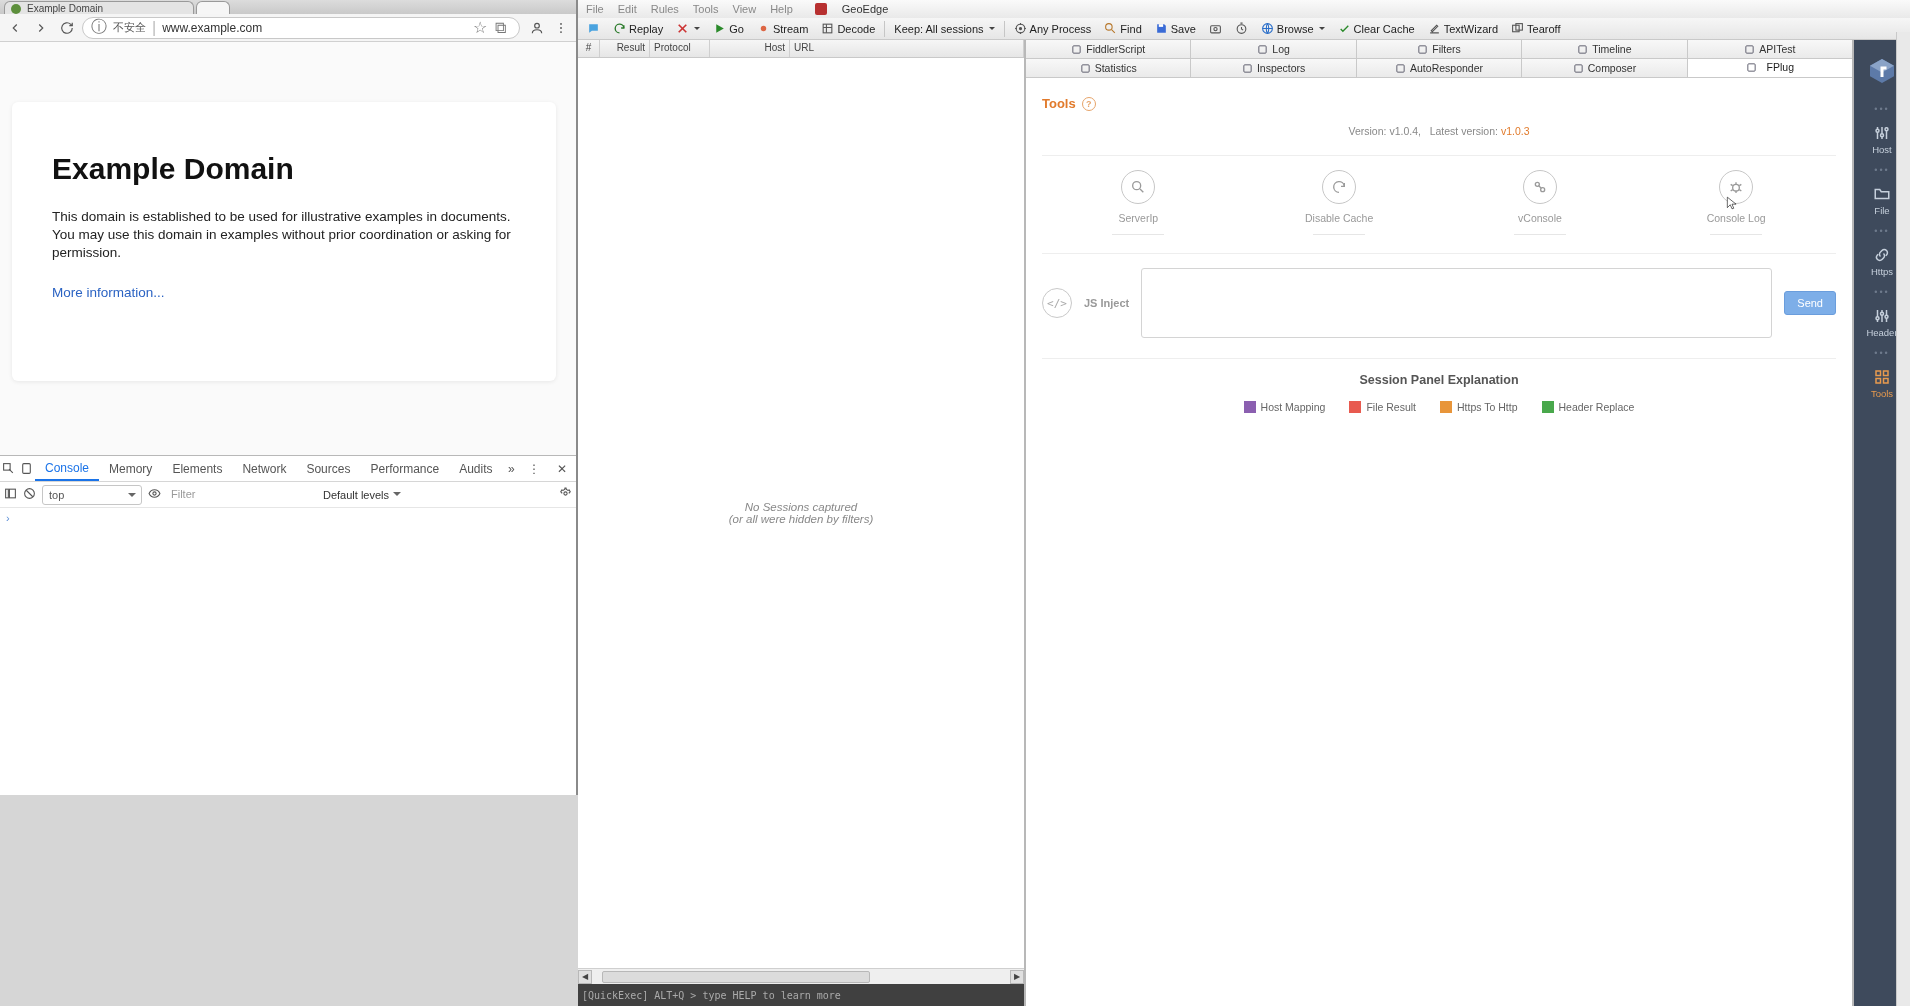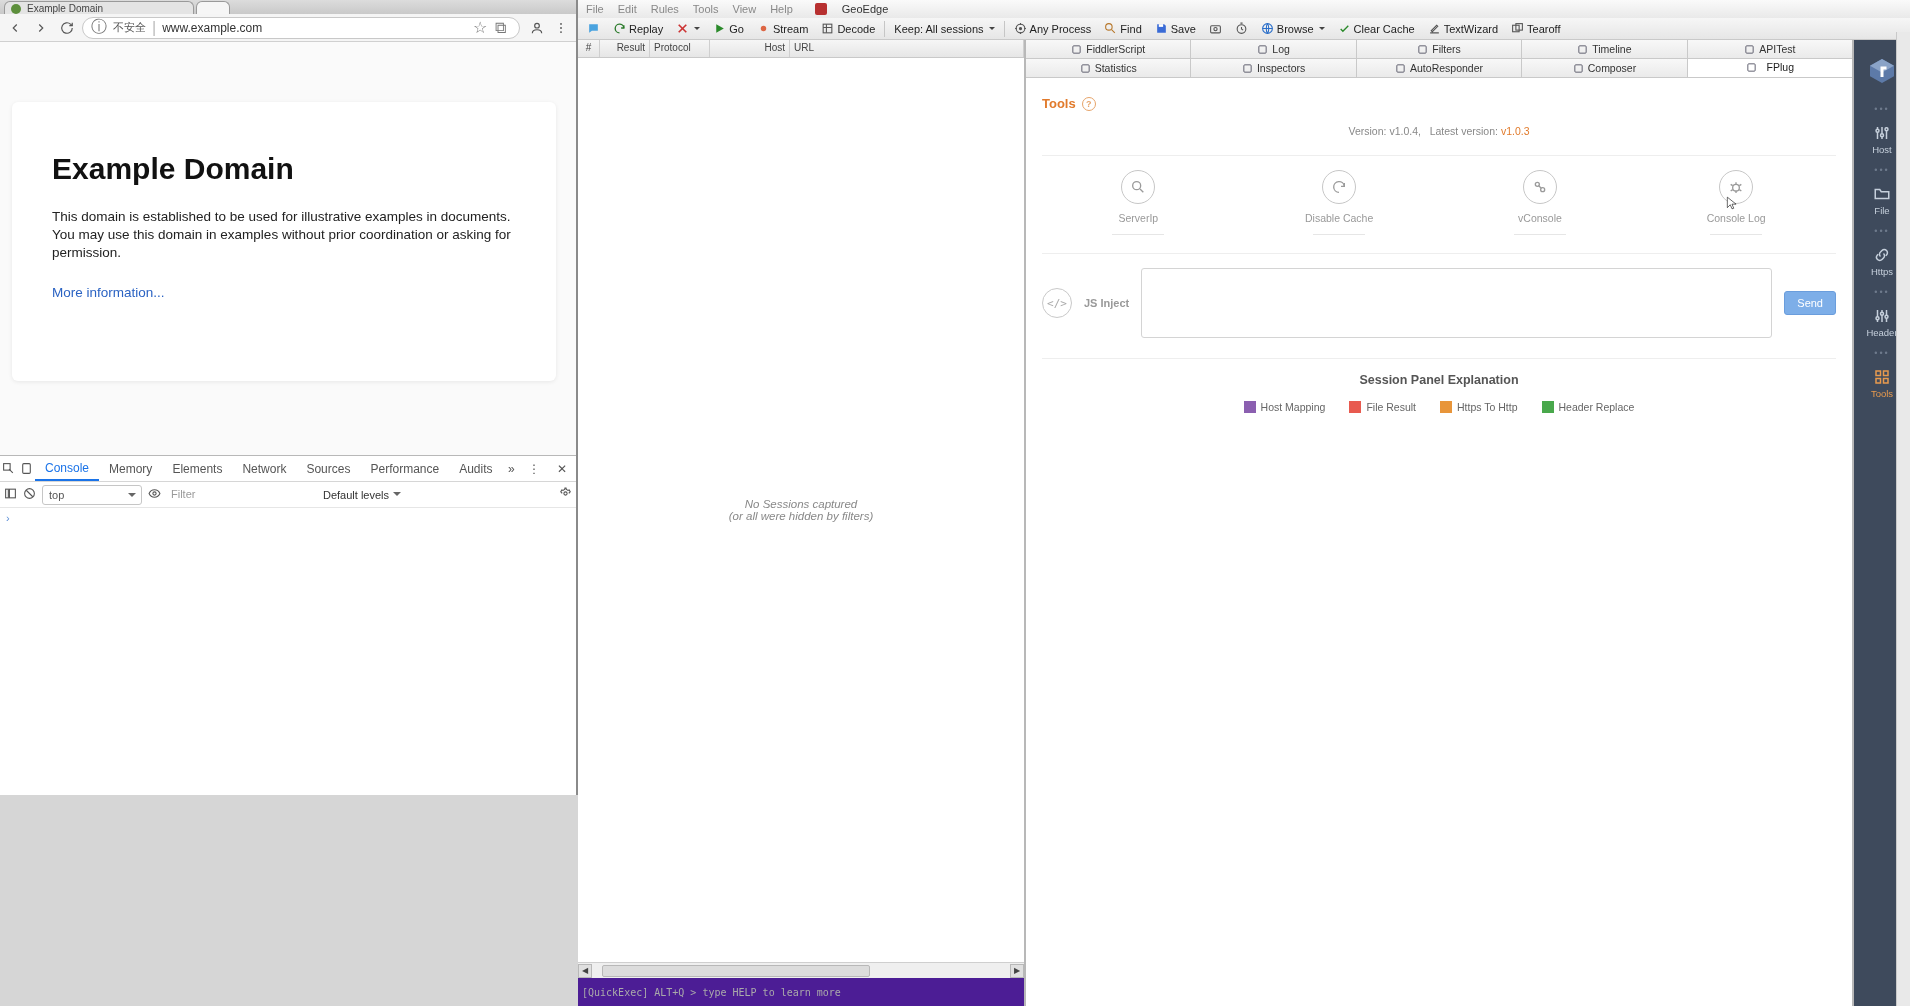--- a/index.html
+++ b/index.html
@@ -63,21 +63,21 @@
 .s-head div{border-right:1px solid #cfcfcf;padding:2px 4px;}
 .s-head .ch1{width:22px;text-align:center;}
 .s-head .ch2{width:50px;text-align:right;}
 .s-head .ch3{width:60px;}
 .s-head .ch4{width:80px;text-align:right;}
 .s-head .ch5{flex:1;}
 .s-empty{flex:1;display:flex;flex-direction:column;align-items:center;justify-content:center;color:#888;font-style:italic;font-size:11.5px;}
 .s-hscroll{height:16px;background:#efefef;border-top:1px solid #cfcfcf;display:flex;align-items:center;}
 .s-hscroll .sb-btn{width:14px;height:14px;background:#e0e0e0;border:1px solid #b8b8b8;display:flex;align-items:center;justify-content:center;font-size:8px;color:#444;}
 .s-hscroll .thumb{width:60%;height:12px;background:#dcdcdc;border:1px solid #b8b8b8;margin-left:10px;border-radius:2px;}
-.quickexec{height:28px;background:#4c1d95;color:#aaa;font-size:10px;display:flex;align-items:center;padding:0 4px;font-family:Consolas,monospace;}
+.quickexec{height:22px;background:#404040;color:#aaa;font-size:10px;display:flex;align-items:center;padding:0 4px;font-family:Consolas,monospace;}
 .statusbar{height:20px;background:linear-gradient(#f6f6f6,#e7e7e7);border-top:1px solid #c1c1c1;display:flex;align-items:center;font-size:10.5px;color:#333;}
 .status-item{display:flex;align-items:center;gap:4px;padding:0 6px;border-right:1px solid #cecece;height:100%;}
 .status-item .sic{width:11px;height:11px;}
 
 .rp{flex:1;display:flex;min-width:0;}
 .panel{flex:1;display:flex;flex-direction:column;background:#fff;border-right:2px solid #b8b8b8;}
 .ftabs{display:flex;border-bottom:1px solid #c9c9c9;background:linear-gradient(#f8f8f8,#e8e8e8);}
 .ftabs.row2{}
 .ftab{flex:1;display:flex;align-items:center;justify-content:center;gap:4px;height:18px;font-size:10.5px;color:#333;border-right:1px solid #c9c9c9;background:linear-gradient(#f8f8f8,#eaeaea);}
 .ftab:last-child{border-right:none;}

